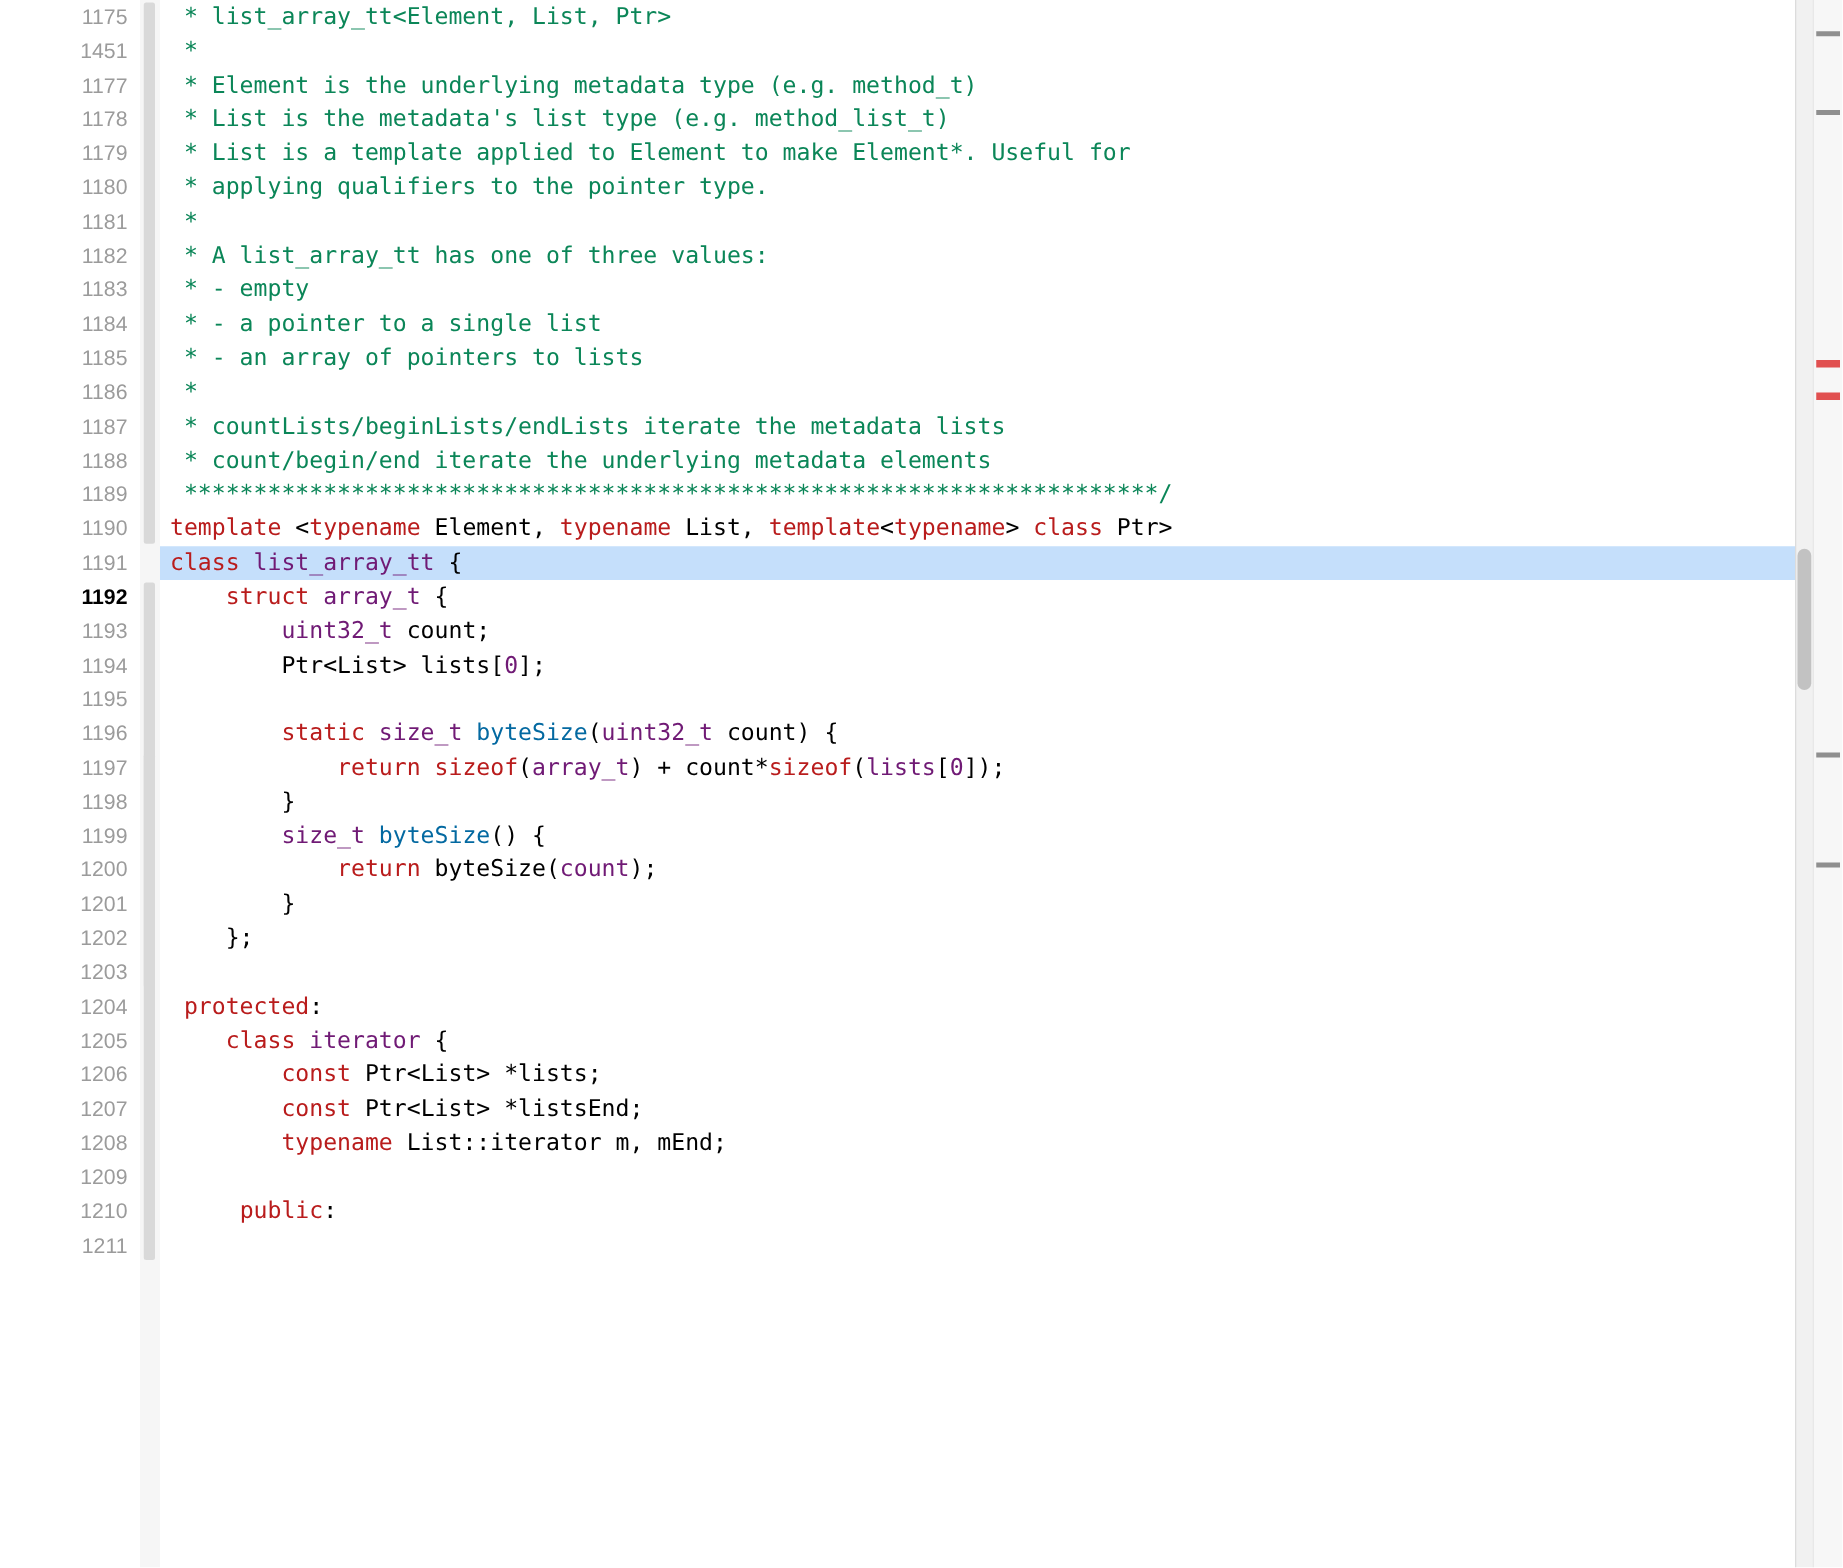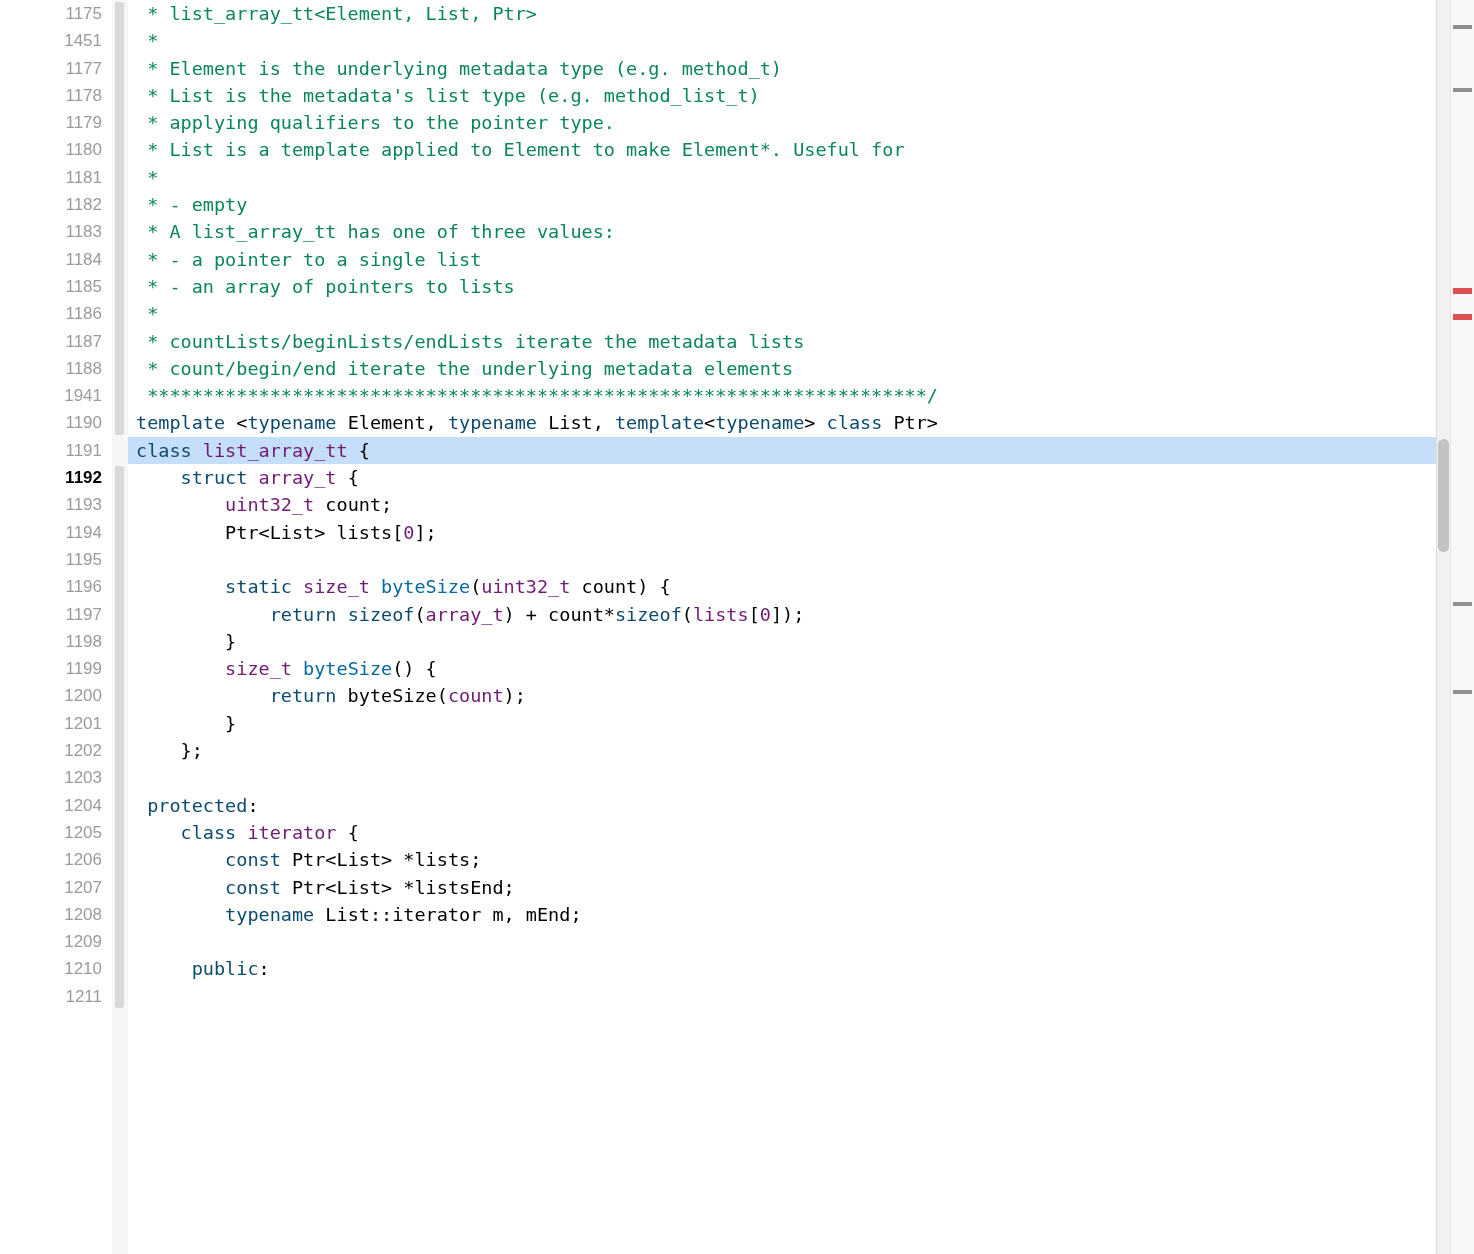--- a/index.html
+++ b/index.html
@@ -61,21 +61,21 @@
   .code-line {
     height: 27.3px;
     line-height: 27.3px;
     white-space: pre;
     padding-left: 8px;
   }
   .code-line.highlight {
     background: #c5dffb;
   }
   .c-comment { color: #0b8658; }
-  .c-keyword { color: #0c4a6e; }
+  .c-keyword { color: #b91c1c; }
   .c-type    { color: #701a75; }
   .c-func    { color: #0369a1; }
   .c-plain   { color: #000000; }
   .right-rail {
     width: 14px;
     background: #f1f1f1;
     flex-shrink: 0;
     border-left: 1px solid #dcdcdc;
     position: relative;
   }
@@ -118,21 +118,21 @@
       <div class="ln">1179</div>
       <div class="ln">1180</div>
       <div class="ln">1181</div>
       <div class="ln">1182</div>
       <div class="ln">1183</div>
       <div class="ln">1184</div>
       <div class="ln">1185</div>
       <div class="ln">1186</div>
       <div class="ln">1187</div>
       <div class="ln">1188</div>
-      <div class="ln">1941</div>
+      <div class="ln">1189</div>
       <div class="ln">1190</div>
       <div class="ln">1191</div>
       <div class="ln current">1192</div>
       <div class="ln">1193</div>
       <div class="ln">1194</div>
       <div class="ln">1195</div>
       <div class="ln">1196</div>
       <div class="ln">1197</div>
       <div class="ln">1198</div>
       <div class="ln">1199</div>
@@ -154,25 +154,25 @@
       <div class="fold-bar" style="top: 2px; height: 432.8px;"></div>
       <div class="fold-bar" style="top: 466.1px; height: 542px;"></div>
       <div class="fold-bar" style="top: 602.6px; height: 187.1px;"></div>
     </div>
 
   <div class="code-area" id="code">
       <div class="code-line"><span class="c-comment"> * list_array_tt&lt;Element, List, Ptr&gt;</span></div>
       <div class="code-line"><span class="c-comment"> *</span></div>
       <div class="code-line"><span class="c-comment"> * Element is the underlying metadata type (e.g. method_t)</span></div>
       <div class="code-line"><span class="c-comment"> * List is the metadata's list type (e.g. method_list_t)</span></div>
+      <div class="code-line"><span class="c-comment"> * List is a template applied to Element to make Element*. Useful for</span></div>
       <div class="code-line"><span class="c-comment"> * applying qualifiers to the pointer type.</span></div>
-      <div class="code-line"><span class="c-comment"> * List is a template applied to Element to make Element*. Useful for</span></div>
       <div class="code-line"><span class="c-comment"> *</span></div>
+      <div class="code-line"><span class="c-comment"> * A list_array_tt has one of three values:</span></div>
       <div class="code-line"><span class="c-comment"> * - empty</span></div>
-      <div class="code-line"><span class="c-comment"> * A list_array_tt has one of three values:</span></div>
       <div class="code-line"><span class="c-comment"> * - a pointer to a single list</span></div>
       <div class="code-line"><span class="c-comment"> * - an array of pointers to lists</span></div>
       <div class="code-line"><span class="c-comment"> *</span></div>
       <div class="code-line"><span class="c-comment"> * countLists/beginLists/endLists iterate the metadata lists</span></div>
       <div class="code-line"><span class="c-comment"> * count/begin/end iterate the underlying metadata elements</span></div>
       <div class="code-line"><span class="c-comment"> **********************************************************************/</span></div>
       <div class="code-line"><span class="c-keyword">template</span><span class="c-plain"> &lt;</span><span class="c-keyword">typename</span><span class="c-plain"> Element, </span><span class="c-keyword">typename</span><span class="c-plain"> List, </span><span class="c-keyword">template</span><span class="c-plain">&lt;</span><span class="c-keyword">typename</span><span class="c-plain">&gt; </span><span class="c-keyword">class</span><span class="c-plain"> Ptr&gt;</span></div>
       <div class="code-line highlight"><span class="c-keyword">class</span><span class="c-plain"> </span><span class="c-type">list_array_tt</span><span class="c-plain"> {</span></div>
       <div class="code-line"><span class="c-plain">    </span><span class="c-keyword">struct</span><span class="c-plain"> </span><span class="c-type">array_t</span><span class="c-plain"> {</span></div>
       <div class="code-line"><span class="c-plain">        </span><span class="c-type">uint32_t</span><span class="c-plain"> count;</span></div>

